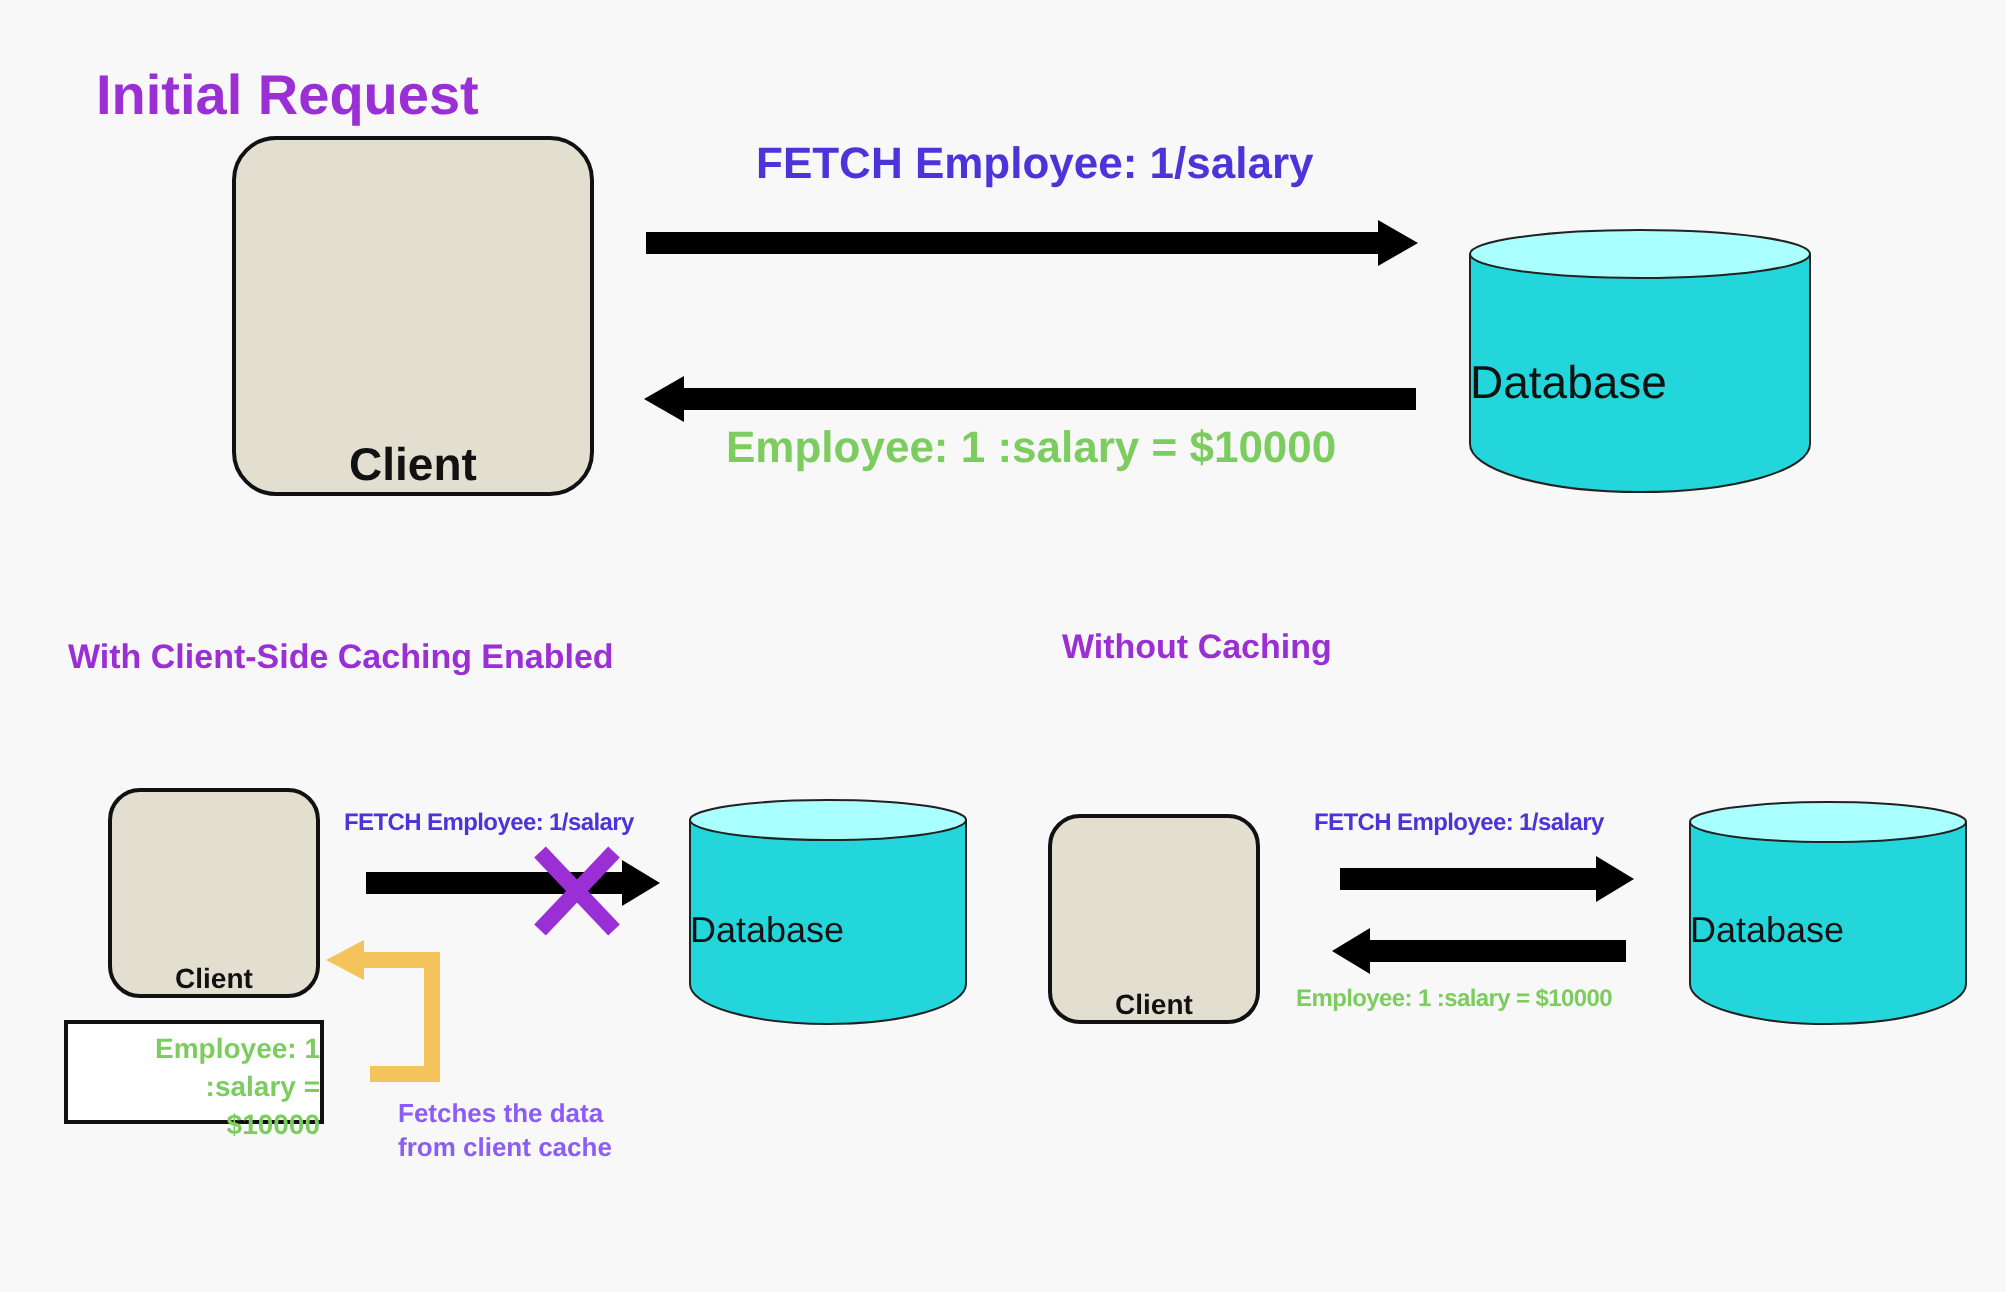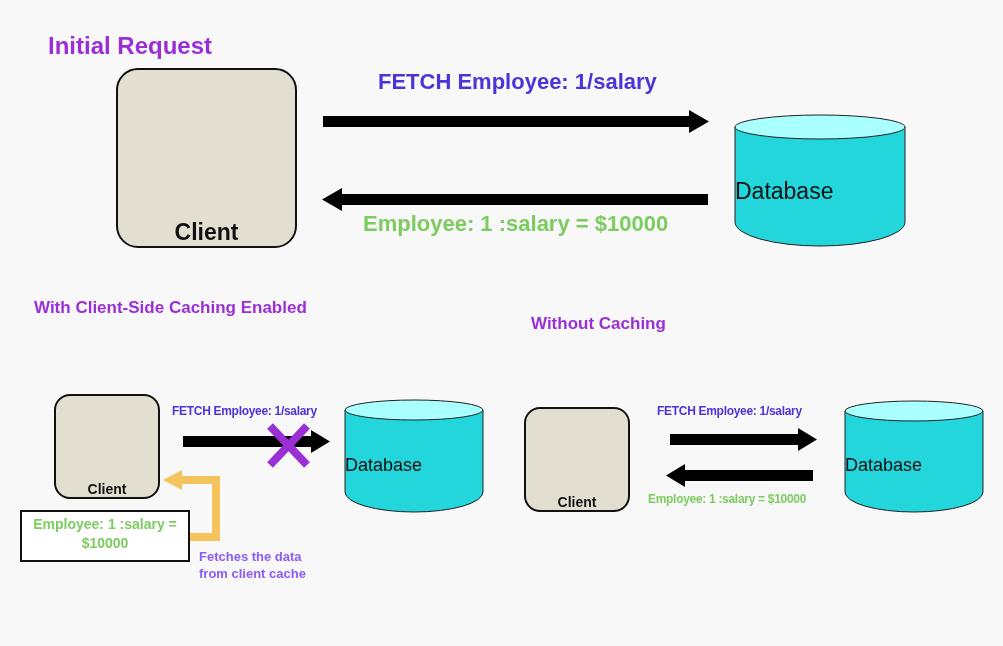--- a/index.html
+++ b/index.html
@@ -74,35 +74,35 @@
     <rect x="683" y="470" width="130" height="11" fill="#000"></rect>
     <polygon points="685,464 666,475.5 685,487" fill="#000"></polygon>
   </g>
 
   <g>
     <path d="M845,411 L845,492 A69,20 0 0 0 983,492 L983,411 Z" fill="#22d6dc" stroke="#222" stroke-width="1"></path>
     <ellipse cx="914" cy="411" rx="69" ry="10" fill="#aaffff" stroke="#222" stroke-width="1"></ellipse>
   </g>
 </svg>
 
-<div class="abs heading" style="left:48px; top:32px; font-size:24px;">Initial Request</div>
+<div class="abs heading" style="left:48px; top:32px; font-size:28px;">Initial Request</div>
 <div class="client" style="left:116px; top:68px; width:181px; height:180px; border-radius:22px; font-size:23px;">
   <span>Client</span>
 </div>
 <div class="lbl blue" style="left:378px; top:69px; font-size:22px;">FETCH Employee: 1/salary</div>
 <div class="lbl green" style="left:363px; top:211px; font-size:22px;">Employee: 1 :salary = $10000</div>
 <div class="dbtext" style="left:735px; top:178px; width:170px; font-size:23px;">Database</div>
 
-<div class="abs heading" style="left:34px; top:298px; font-size:17px;">With Client-Side Caching Enabled</div>
+<div class="abs heading" style="left:34px; top:319px; font-size:17px;">With Client-Side Caching Enabled</div>
 <div class="client" style="left:54px; top:394px; width:106px; height:105px; border-radius:16px; font-size:14px;">
   <span>Client</span>
 </div>
 <div class="lbl blue" style="left:172px; top:404px; font-size:12px; letter-spacing:-0.3px;">FETCH Employee: 1/salary</div>
 <div class="dbtext" style="left:345px; top:455px; width:138px; font-size:18px;">Database</div>
-<div class="cachebox" style="left:20px; top:510px; width:170px; height:52px;">
+<div class="cachebox" style="left:32px; top:510px; width:130px; height:52px;text-align:right;">
   <div>Employee: 1 :salary =</div>
   <div>$10000</div>
 </div>
 <div class="note" style="left:199px; top:548px;">
   <div>Fetches the data</div>
   <div>from client cache</div>
 </div>
 
 <div class="abs heading" style="left:531px; top:314px; font-size:17px;text-align:right;">Without Caching</div>
 <div class="client" style="left:524px; top:407px; width:106px; height:105px; border-radius:16px; font-size:14px;">

